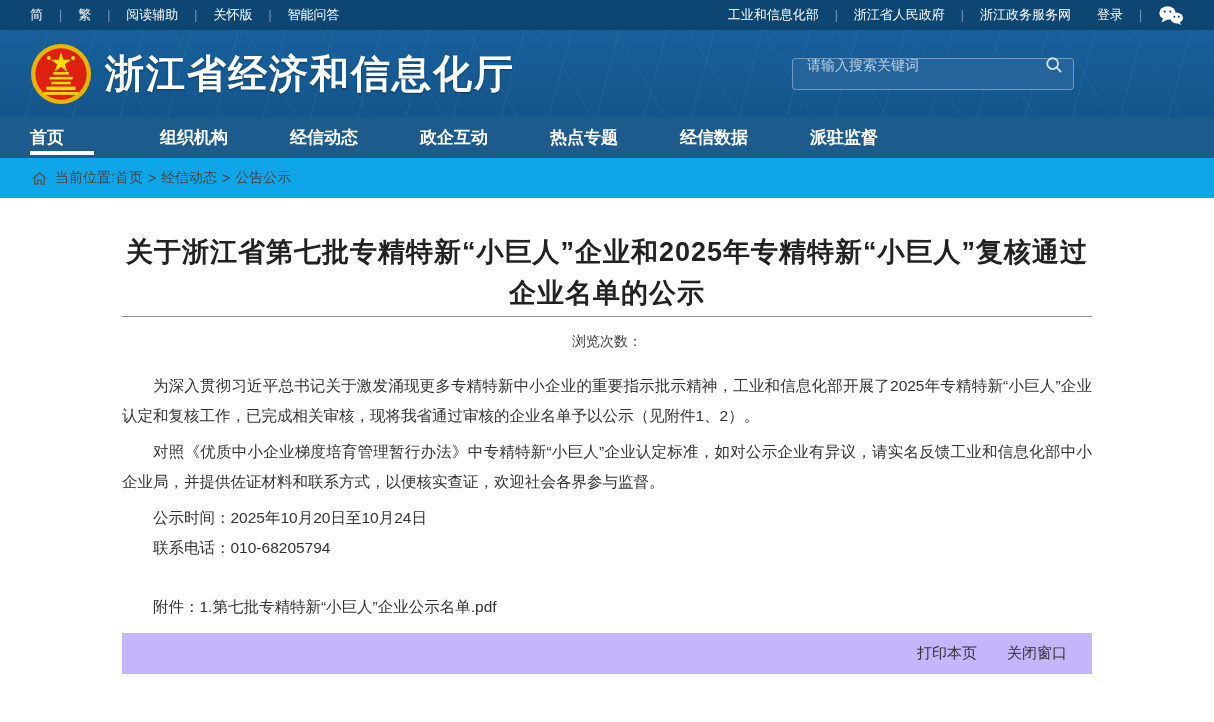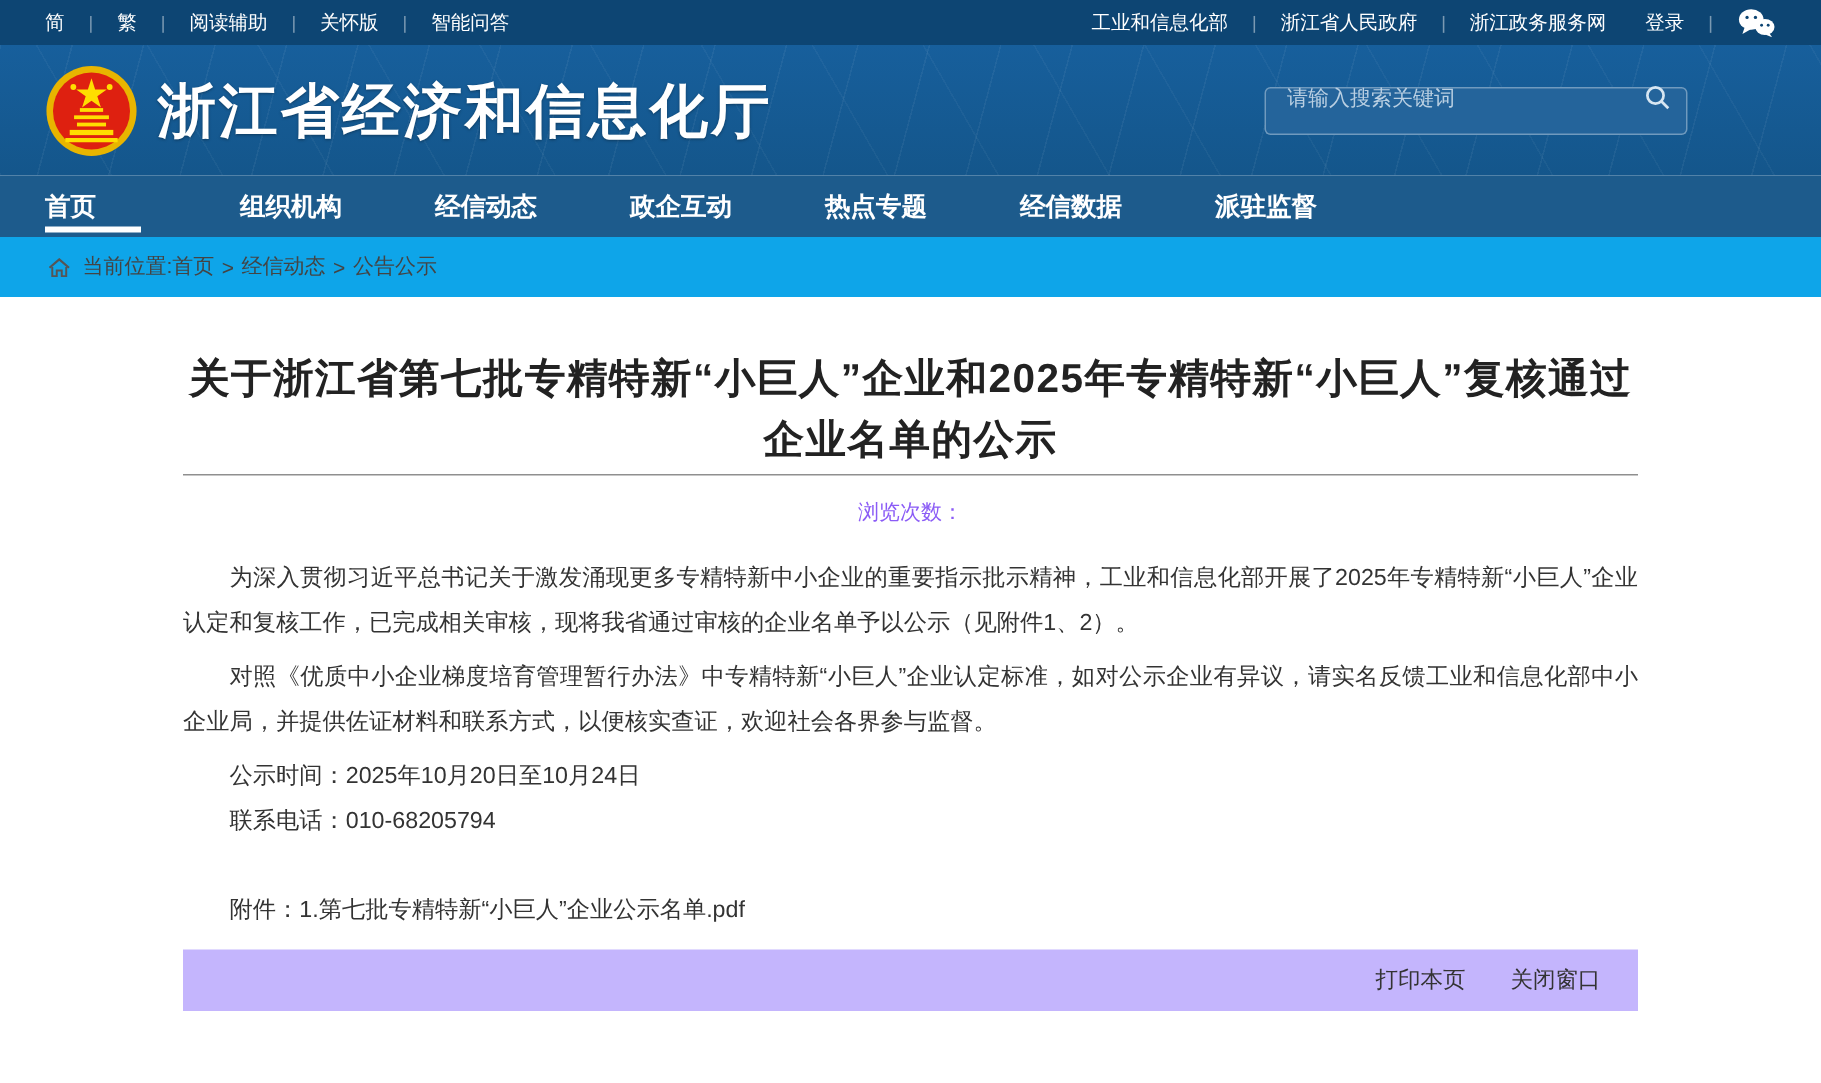--- a/index.html
+++ b/index.html
@@ -20,21 +20,21 @@
   .header { height:87px; background:
       repeating-linear-gradient(105deg, rgba(255,255,255,.05) 0 1px, transparent 1px 46px),
       repeating-linear-gradient(60deg, rgba(255,255,255,.04) 0 1px, transparent 1px 64px),
       linear-gradient(180deg,#175f9c 0%,#14568b 100%);
       display:flex; align-items:center; padding:0 30px; }
   .emblem { width:62px; height:62px; flex:0 0 62px; }
   .brand { margin-left:13px; color:#fff; }
   .brand-title { font-size:39px; font-weight:700; letter-spacing:2px;
                  text-shadow:0 1px 2px rgba(0,0,0,.35); }
   .brand-sub { font-size:11px; font-weight:700; color:#eef3f9; margin-top:4px; letter-spacing:.2px; }
-  .search { margin-left:auto; margin-right:59px; width:282px; height:32px;
+  .search { margin-left:auto; margin-right:110px; width:282px; height:32px;
             background:#24649b; border:1px solid rgba(255,255,255,.35); border-radius:4px;
             display:flex; align-items:center; padding:0 10px 17px 14px; }
   .search input { flex:1; background:transparent; border:none; outline:none;
                   color:#eaf2fa; font-size:14px; font-family:inherit; }
   .search input::placeholder { color:#b9cfe2; }
   .search svg { flex:0 0 18px; cursor:pointer; }
 
   
   .nav { height:41px; background:#1d5b8c; display:flex; align-items:center; padding-left:30px; }
   .nav-item { width:130px; color:#fff; font-size:17px; font-weight:700; cursor:pointer;
@@ -48,21 +48,21 @@
   .breadcrumb svg { margin-right:8px; }
   .breadcrumb a { color:#444; text-decoration:none; cursor:pointer; }
   .bc-sep { margin:0 5px; color:#444; }
 
   
   .main { padding-top:34px; }
   .container { width:970px; margin:0 auto; }
   .art-title { font-size:27px; line-height:41px; font-weight:700; color:#222;
                text-align:center; letter-spacing:1px; }
   .title-rule { border-bottom:1px solid #8f8f8f; margin-top:2px; }
-  .views { text-align:center; font-size:14px; color:#8b5cf6; margin-top:16px; }
+  .views { text-align:center; font-size:14px; color:#404040; margin-top:16px; }
   .body-text { margin-top:20px; font-size:15.5px; color:#333; }
   .body-text p { line-height:30px; text-indent:2em; text-align:justify; margin-bottom:6px; }
   .meta-line { line-height:30px; text-indent:2em; }
   .attach { margin-top:28px; font-size:15.5px; color:#333; }
   .attach-row { line-height:32px; display:flex; }
   .attach-label { flex:0 0 auto; padding-left:31px; }
   .attach-link { color:#333; text-decoration:none; cursor:pointer; }
   .attach-row.second { padding-left:79px; }
 
   

